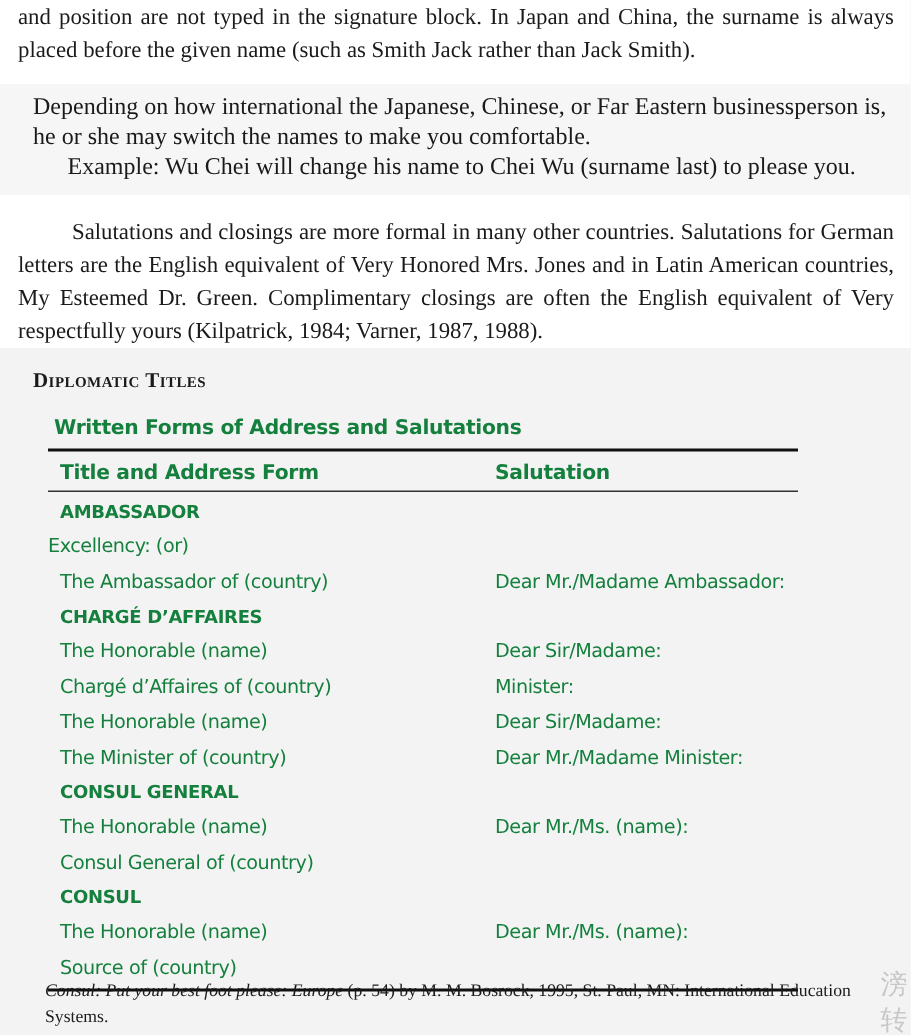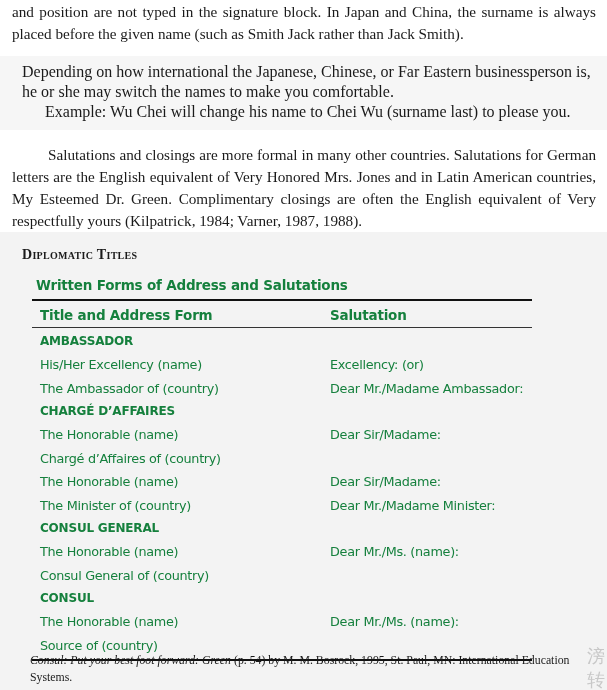--- a/index.html
+++ b/index.html
@@ -86,35 +86,35 @@
   <div class="rule-thick"></div>
   <div class="hdr">
     <div class="col1">Title and Address Form</div>
     <div class="col2">Salutation</div>
   </div>
   <div class="rule-thin"></div>
   <div class="gap"></div>
 
   <div class="sec">AMBASSADOR</div>
   <div class="row">
-      <div class="col1">His/Her Excellency (name)</div>
       <div class="col2">Excellency: (or)</div>
     </div>
   <div class="row">
       <div class="col1">The Ambassador of (country)</div>
       <div class="col2">Dear Mr./Madame Ambassador:</div>
     </div>
 
   <div class="sec">CHARGÉ D’AFFAIRES</div>
   <div class="row">
       <div class="col1">The Honorable (name)</div>
       <div class="col2">Dear Sir/Madame:</div>
     </div>
   <div class="row">
       <div class="col1">Chargé d’Affaires of (country)</div>
+      <div class="col2">Minister:</div>
     </div>
   <div class="row">
       <div class="col1">The Honorable (name)</div>
       <div class="col2">Dear Sir/Madame:</div>
     </div>
   <div class="row">
       <div class="col1">The Minister of (country)</div>
       <div class="col2">Dear Mr./Madame Minister:</div>
     </div>
 
@@ -135,17 +135,17 @@
     </div>
   <div class="row">
       <div class="col1">Source of (country)</div>
       <div class="col2"></div>
     </div>
 
   <div class="rule-thick" style="margin-top:2px"></div>
 </div>
 
 <div class="source">
-  <i>Consul:</i> <i>Put your best foot forward: Green</i><span> (p. 54) by M. M. Bosrock, 1995, St. Paul, MN: International Education Systems.</span>
+  <i>Consul:</i> <i>Put your best foot please: Europe</i><span> (p. 54) by M. M. Bosrock, 1995, St. Paul, MN: International Education Systems.</span>
 </div>
 
 <div class="wm wm1">滂</div>
 <div class="wm wm2">转</div>
 
 </body></html>

